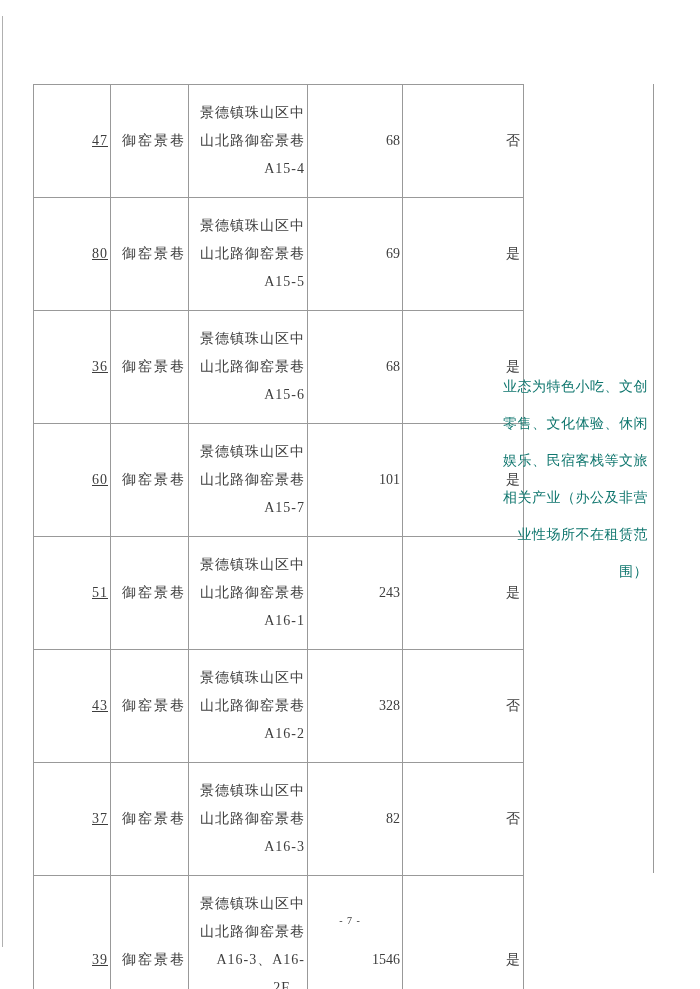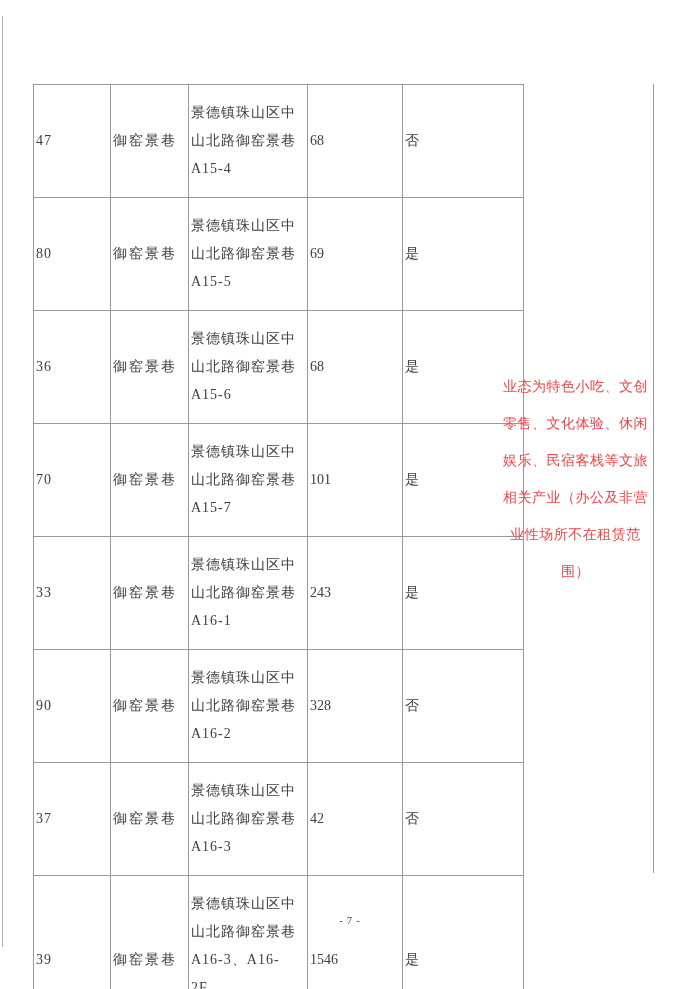--- a/index.html
+++ b/index.html
@@ -32,29 +32,29 @@
     width: 621px;
     height: 789px;
   }
   table.lease {
     border-collapse: collapse;
     table-layout: fixed;
     width: 465px;
   }
   table.lease td {
     border: 1px solid #999999;
-    text-align: left;
+    text-align: right;
     vertical-align: middle;
     font-size: 14px;
     padding: 14px 2px;
     overflow: hidden;
   }
   table.lease tr { height: 96px; }
   table.lease tr:last-child { height: 117px; }
-  td.col-no     { width: 72px;  letter-spacing: 1px; }
+  td.col-no     { width: 72px;  letter-spacing: 1px; text-decoration: underline; }
   td.col-street { width: 73px;  letter-spacing: 2px; }
   td.col-address{
     width: 114px;
     letter-spacing: 1px;
     white-space: pre-line;
     line-height: 28px;
   }
   td.col-area   { width: 90px; }
   td.col-flag   { width: 116px; letter-spacing: 1px; }
   
@@ -67,24 +67,24 @@
     box-sizing: border-box;
     border-right: 1px solid #999999;
     display: flex;
     align-items: center;
     justify-content: center;
   }
   .note-text {
     font-size: 14px;
     line-height: 37px;
     letter-spacing: 0.5px;
-    text-align: center;
+    text-align: right;
     white-space: pre-line;
     padding: 0 3px;
-    color: #ef4444;
+    color: #0f766e;
   }
   .page-number {
     position: absolute;
     left: 0;
     top: 915px;
     width: 100%;
     text-align: center;
     font-size: 10px;
     letter-spacing: 1px;
     color: #3d3d3d;
@@ -121,53 +121,53 @@
           <tr>
           <td class="col-no">36</td>
           <td class="col-street">御窑景巷</td>
           <td class="col-address">景德镇珠山区中
 山北路御窑景巷
 A15-6</td>
           <td class="col-area">68</td>
           <td class="col-flag">是</td>
         </tr>
           <tr>
-          <td class="col-no">70</td>
+          <td class="col-no">60</td>
           <td class="col-street">御窑景巷</td>
           <td class="col-address">景德镇珠山区中
 山北路御窑景巷
 A15-7</td>
           <td class="col-area">101</td>
           <td class="col-flag">是</td>
         </tr>
           <tr>
-          <td class="col-no">33</td>
+          <td class="col-no">51</td>
           <td class="col-street">御窑景巷</td>
           <td class="col-address">景德镇珠山区中
 山北路御窑景巷
 A16-1</td>
           <td class="col-area">243</td>
           <td class="col-flag">是</td>
         </tr>
           <tr>
-          <td class="col-no">90</td>
+          <td class="col-no">43</td>
           <td class="col-street">御窑景巷</td>
           <td class="col-address">景德镇珠山区中
 山北路御窑景巷
 A16-2</td>
           <td class="col-area">328</td>
           <td class="col-flag">否</td>
         </tr>
           <tr>
           <td class="col-no">37</td>
           <td class="col-street">御窑景巷</td>
           <td class="col-address">景德镇珠山区中
 山北路御窑景巷
 A16-3</td>
-          <td class="col-area">42</td>
+          <td class="col-area">82</td>
           <td class="col-flag">否</td>
         </tr>
           <tr>
           <td class="col-no">39</td>
           <td class="col-street">御窑景巷</td>
           <td class="col-address">景德镇珠山区中
 山北路御窑景巷
 A16-3、A16-2F、
 A16-3F</td>
           <td class="col-area">1546</td>

